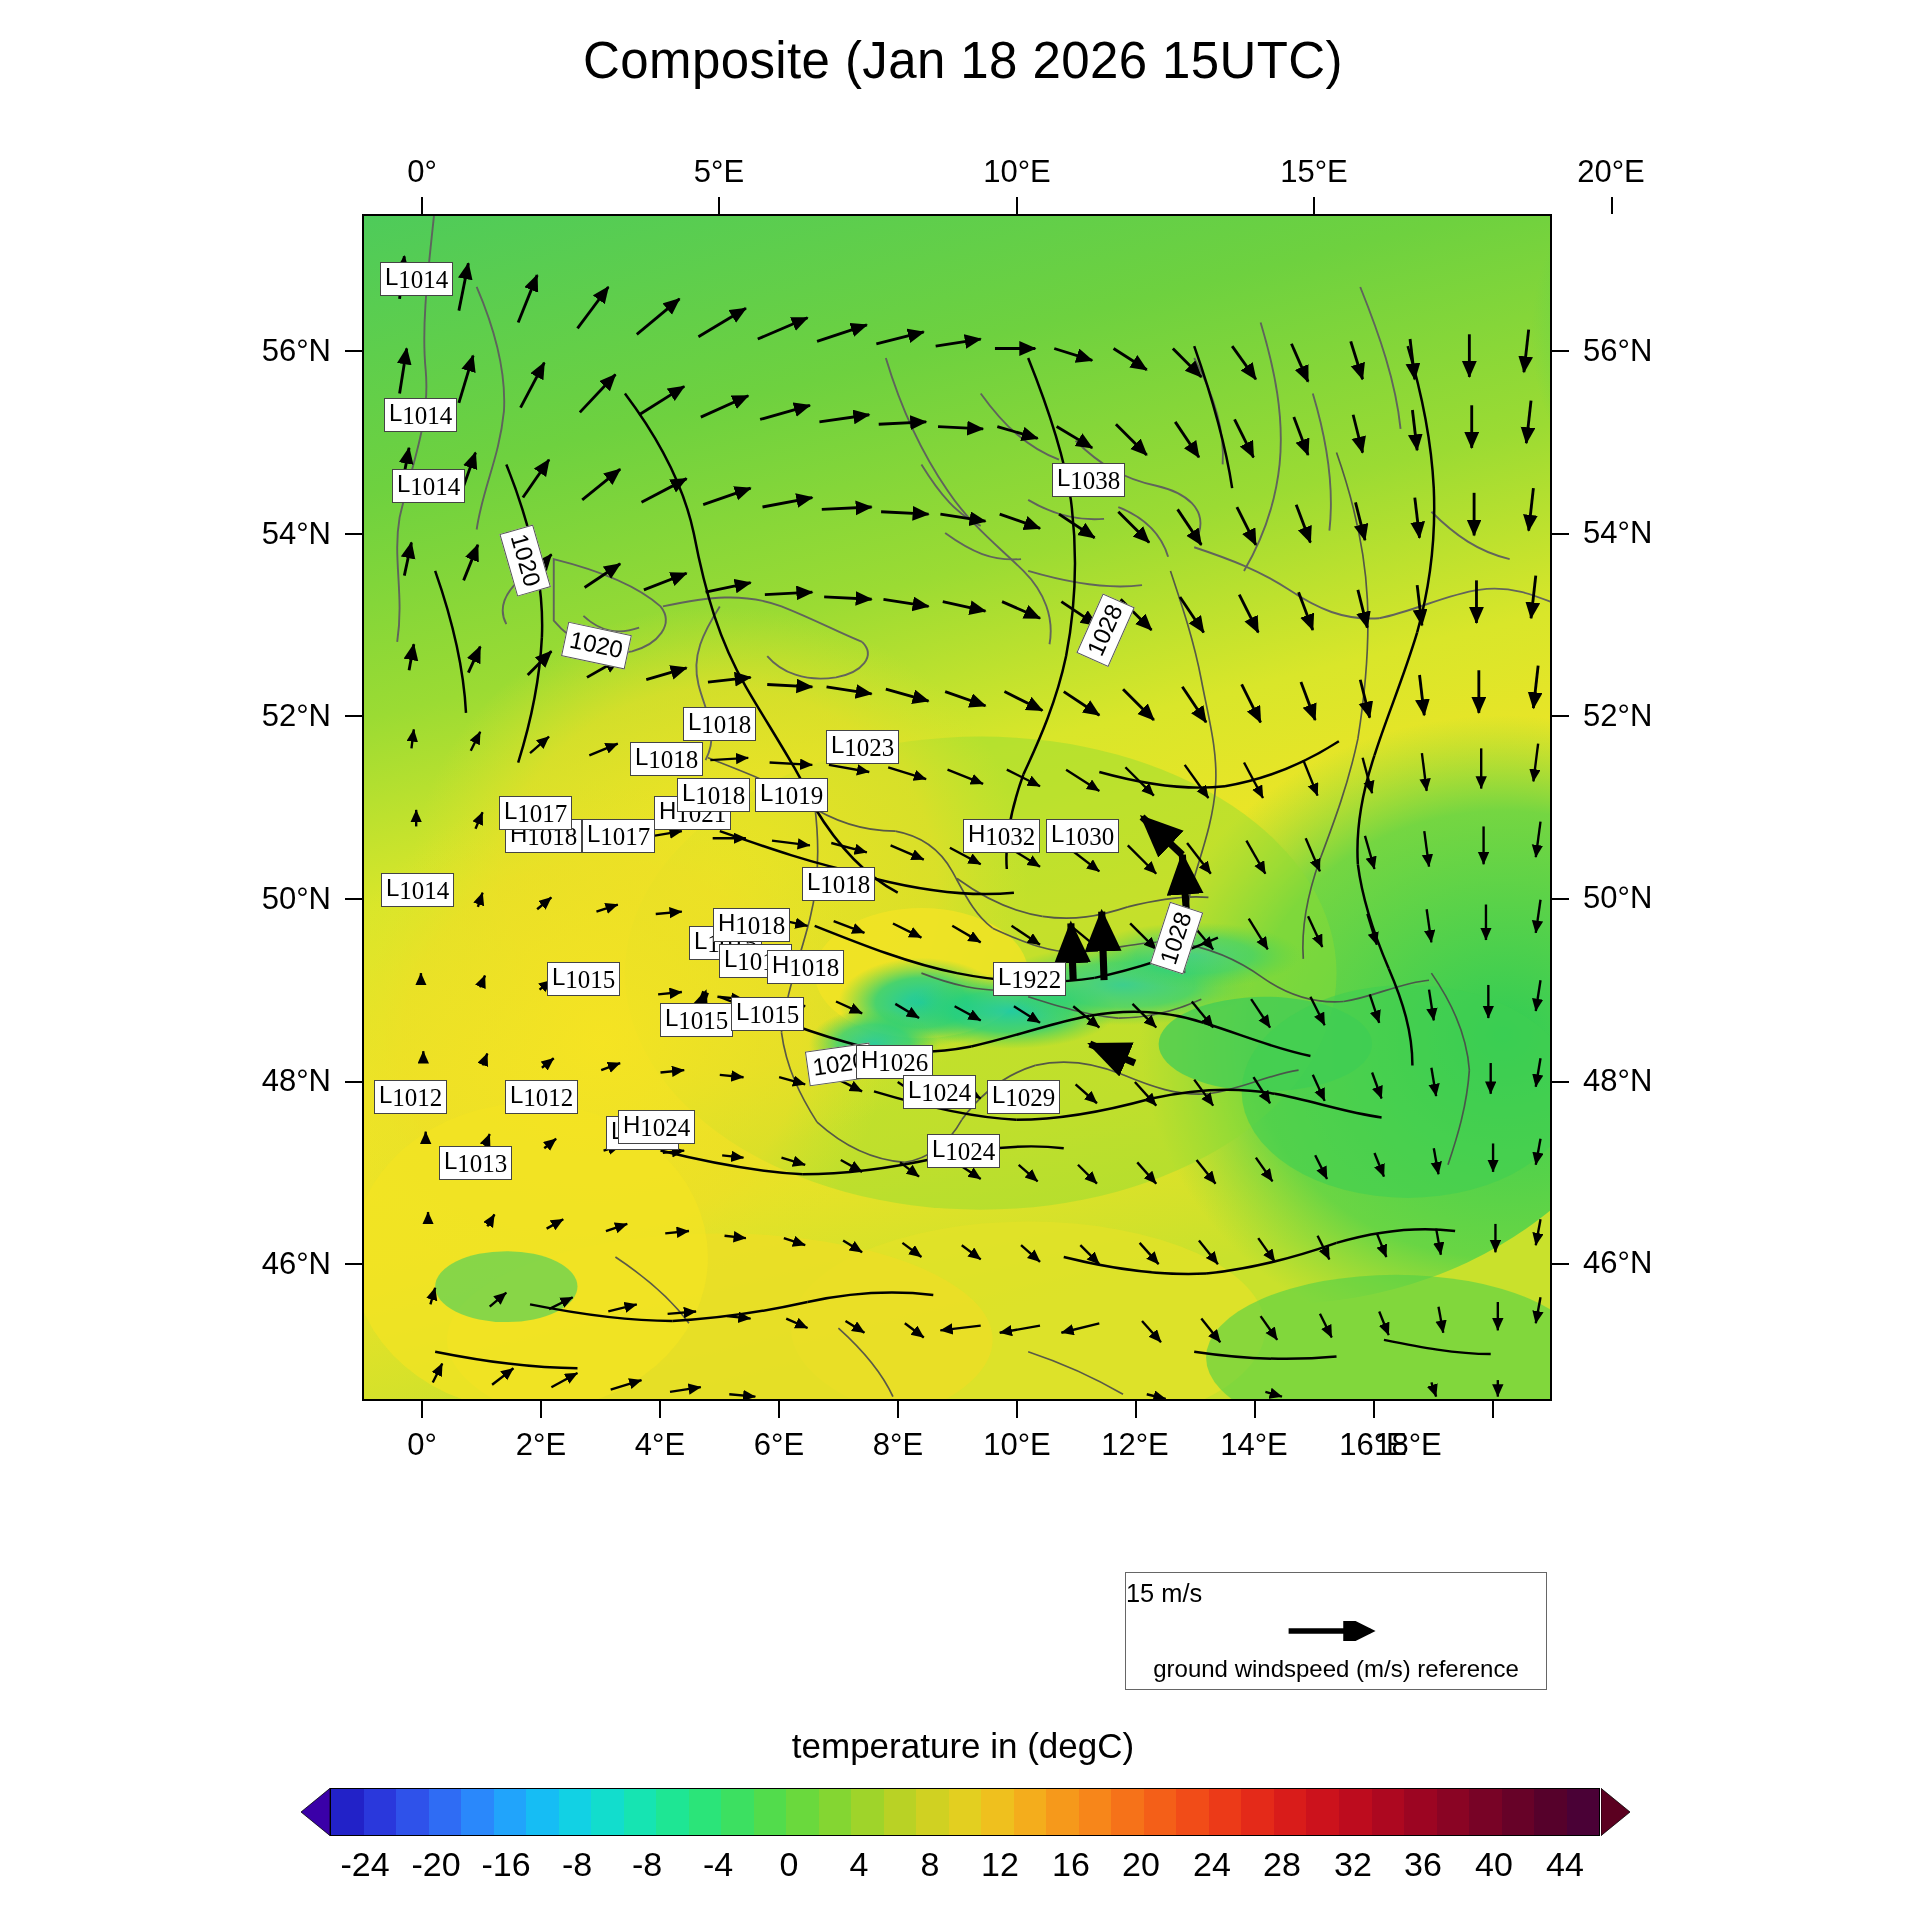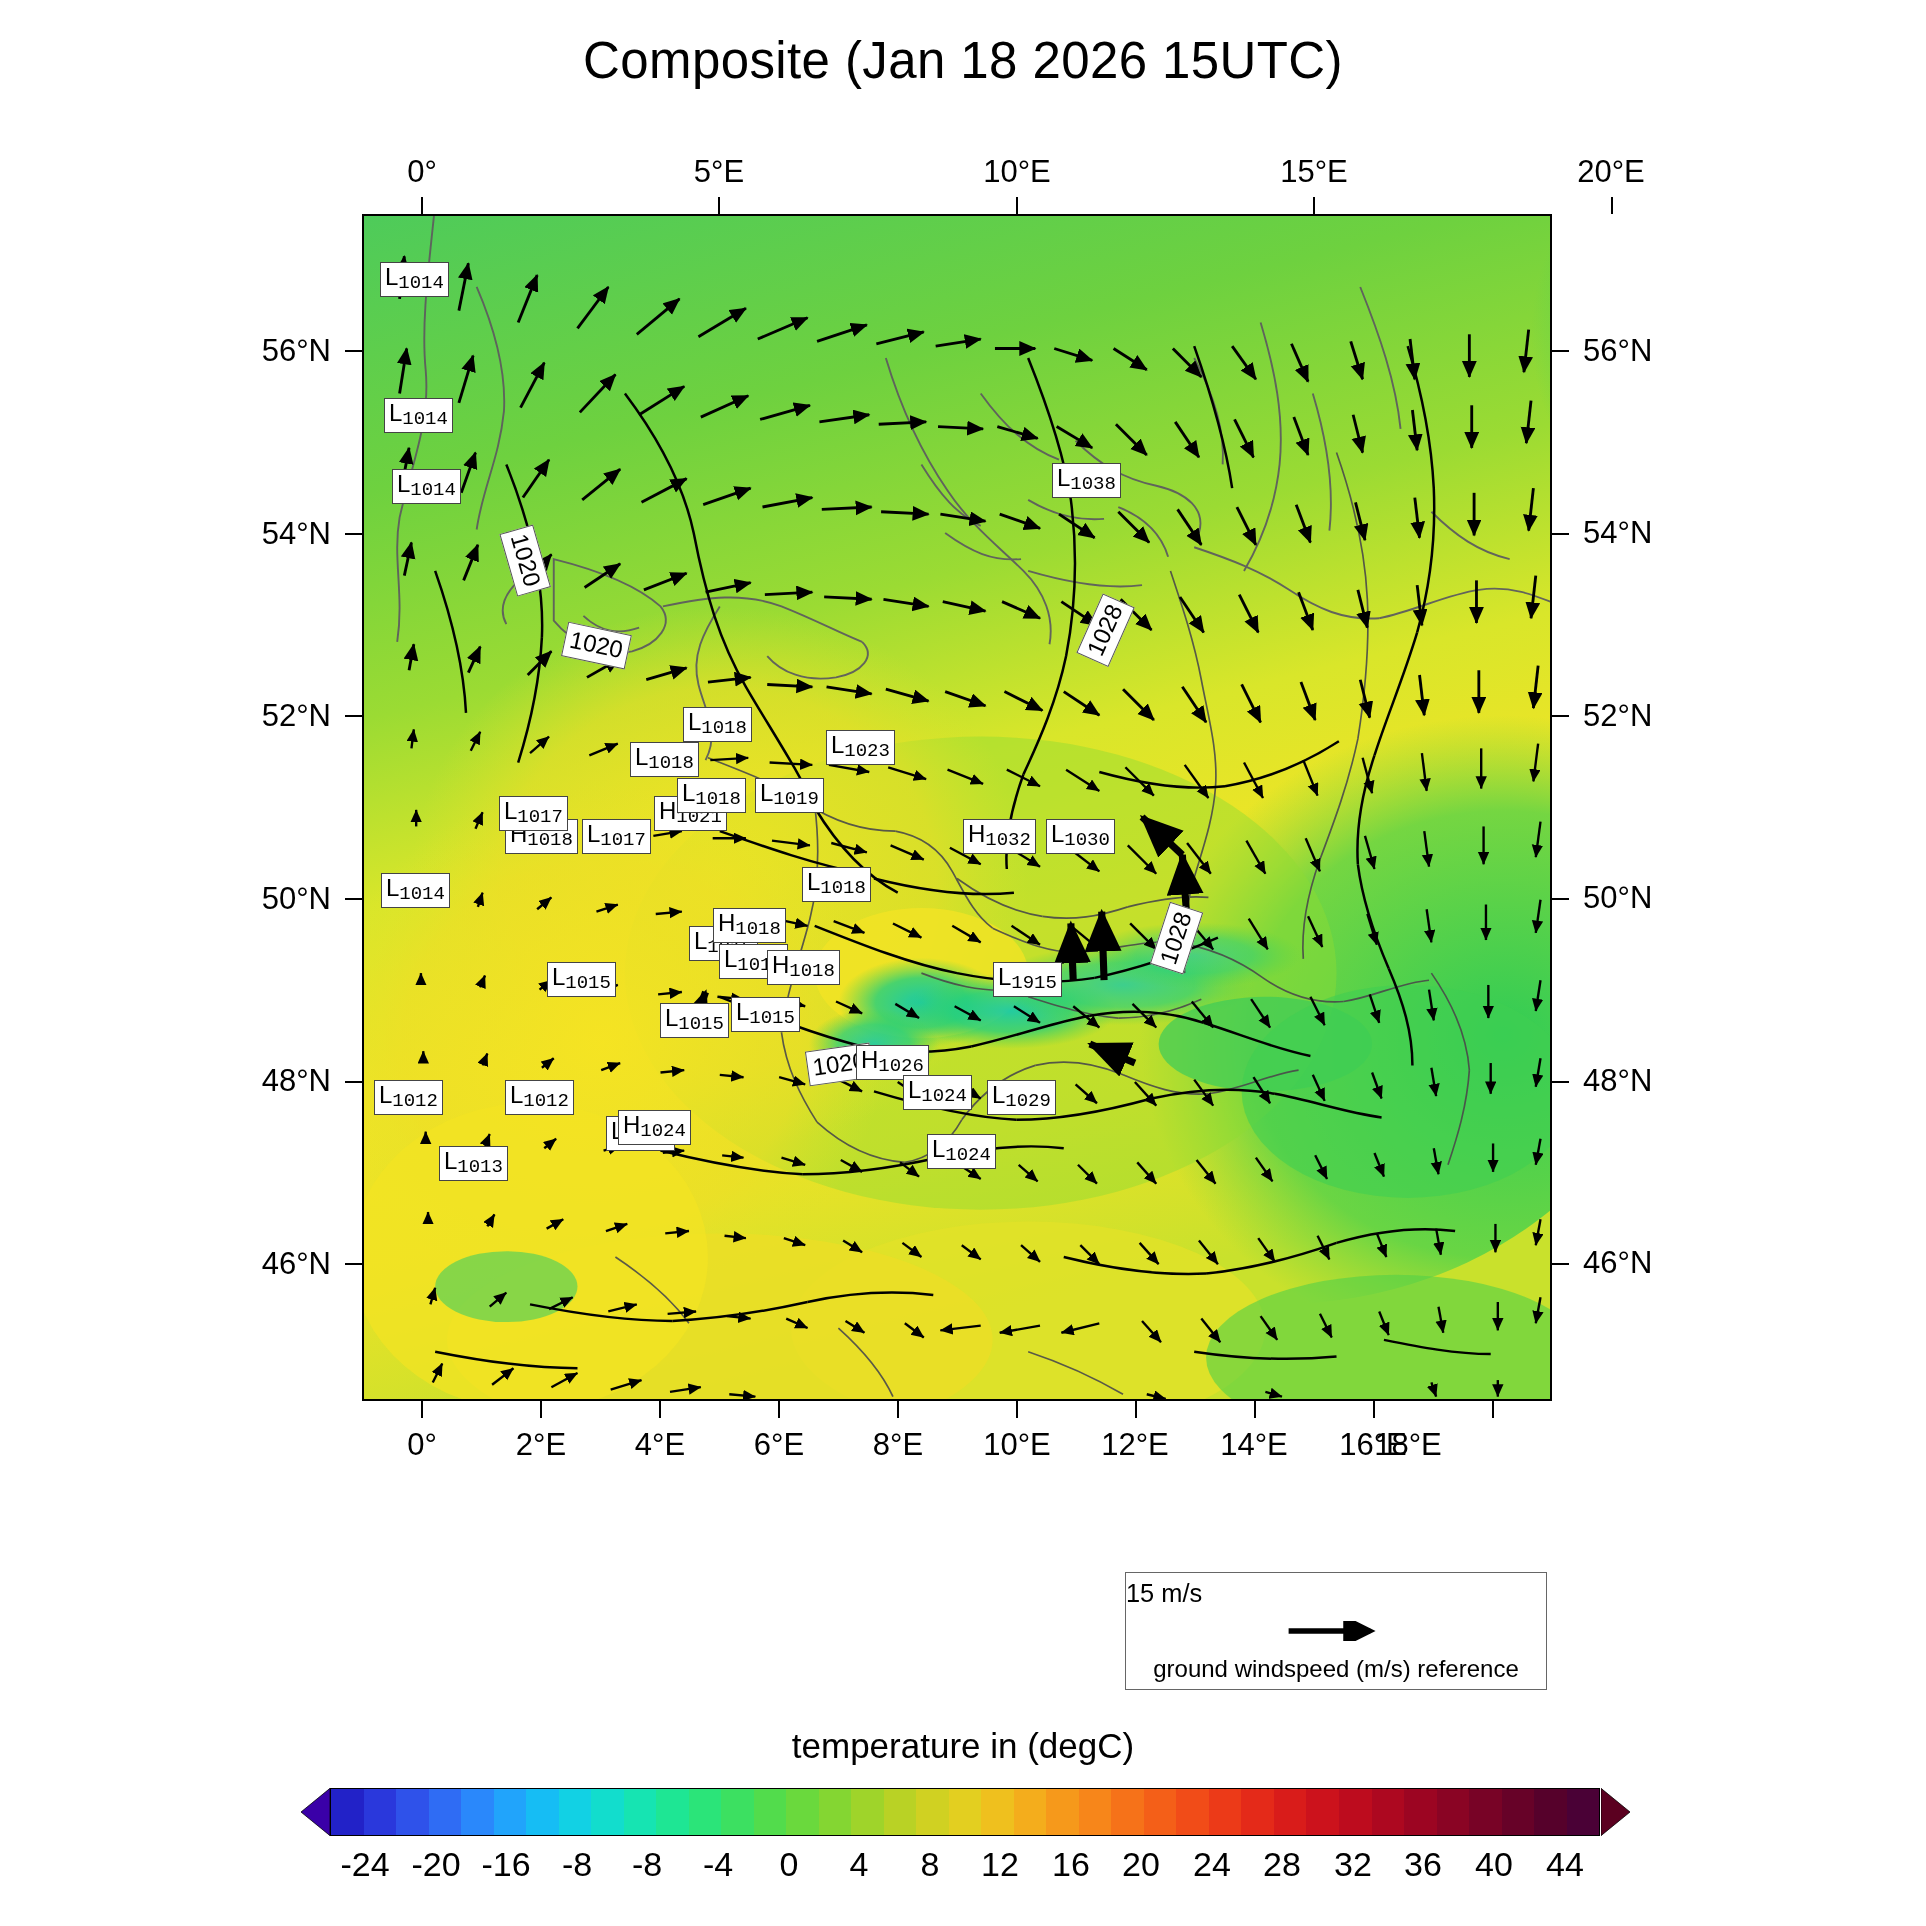--- a/index.html
+++ b/index.html
@@ -23,21 +23,21 @@
   .tick{position:absolute;background:#000;}
   .axlabel{position:absolute;font-size:31px;white-space:nowrap;}
 
   
   .plabel{
     position:absolute;background:#fff;border:0.8px solid #444;
     font-size:21px;line-height:1;padding:2.3px 3.9px 3.1px 3.9px;white-space:nowrap;
     font-family:"Liberation Serif",serif;
   }
   .plabel .big{font-size:24px;font-family:"Liberation Sans",sans-serif;}
-  .plabel .sub{font-size:19px;vertical-align:-3.1px;font-family:Liberation Mono, monospace;}
+  .plabel .sub{font-size:25px;vertical-align:-3.1px;font-family:Liberation Serif, serif;}
 
   .isolabel{
     position:absolute;background:#fff;border:0.8px solid #555;
     font-size:24px;padding:2.3px 4.6px;white-space:nowrap;
     font-family:"Liberation Sans",sans-serif;
   }
 
   
   .press-legend{
     position:absolute;left:913px;top:1506px;width:632px;height:45px;
@@ -557,21 +557,21 @@
       <div class="plabel" style="left: 499px; top: 796px;"><span class="big">L</span><span class="sub">1017</span></div>
       <div class="plabel" style="left: 582px; top: 819px;"><span class="big">L</span><span class="sub">1017</span></div>
       <div class="plabel" style="left: 654px; top: 796px;"><span class="big">H</span><span class="sub">1021</span></div>
       <div class="plabel" style="left: 677px; top: 778px;"><span class="big">L</span><span class="sub">1018</span></div>
       <div class="plabel" style="left: 630px; top: 742px;"><span class="big">L</span><span class="sub">1018</span></div>
       <div class="plabel" style="left: 683px; top: 707px;"><span class="big">L</span><span class="sub">1018</span></div>
       <div class="plabel" style="left: 755px; top: 778px; text-align: right;"><span class="big">L</span><span class="sub">1019</span></div>
       <div class="plabel" style="left: 826px; top: 730px;"><span class="big">L</span><span class="sub">1023</span></div>
       <div class="plabel" style="left: 802px; top: 867px;"><span class="big">L</span><span class="sub">1018</span></div>
       <div class="plabel" style="left: 963px; top: 819px;"><span class="big">H</span><span class="sub">1032</span></div>
-      <div class="plabel" style="left: 993px; top: 962px;"><span class="big">L</span><span class="sub">1915</span></div>
+      <div class="plabel" style="left: 993px; top: 962px;"><span class="big">L</span><span class="sub">1922</span></div>
       <div class="plabel" style="left: 987px; top: 1080px;"><span class="big">L</span><span class="sub">1029</span></div>
       <div class="plabel" style="left: 856px; top: 1045px;"><span class="big">H</span><span class="sub">1026</span></div>
       <div class="plabel" style="left: 903px; top: 1075px;"><span class="big">L</span><span class="sub">1024</span></div>
       <div class="plabel" style="left: 927px; top: 1134px;"><span class="big">L</span><span class="sub">1024</span></div>
       <div class="plabel" style="left: 618px; top: 1110px;"><span class="big">H</span><span class="sub">1024</span></div>
       <div class="plabel" style="left: 1052px; top: 463px;"><span class="big">L</span><span class="sub">1038</span></div>
       <div class="plabel" style="left: 1046px; top: 819px;"><span class="big">L</span><span class="sub">1030</span></div>
     </div>
 
   <div id="axes">

